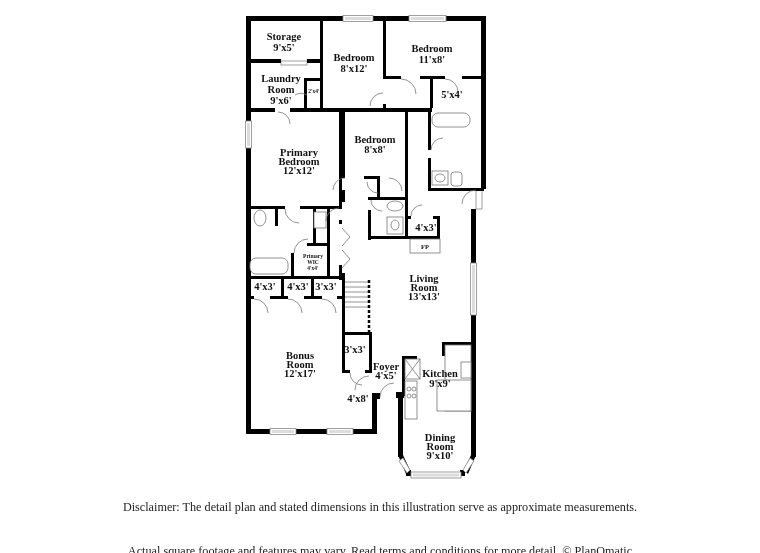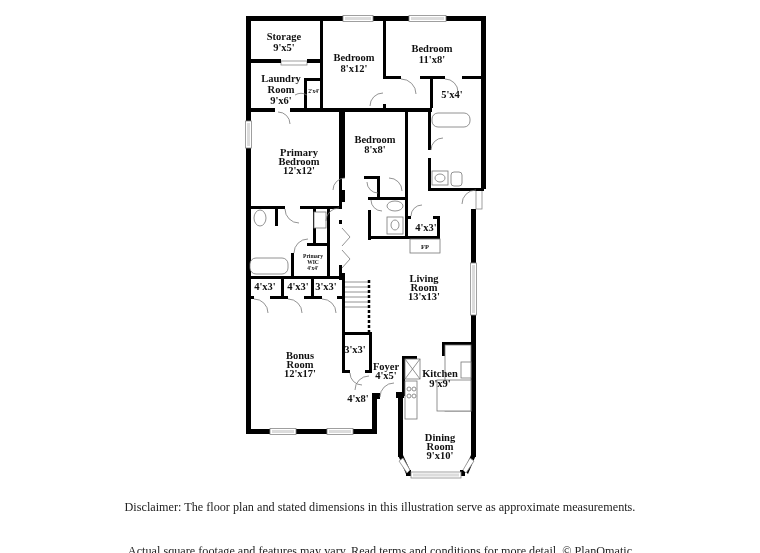--- a/index.html
+++ b/index.html
@@ -262,14 +262,14 @@
       <text class="lbl" x="440" y="387">9'x9'</text>
     </g>
     <g>
       <text class="lbl" x="440" y="441">Dining</text>
       <text class="lbl" x="440" y="450">Room</text>
       <text class="lbl" x="440" y="459">9'x10'</text>
     </g>
   </g>
 </svg>
 
-<div class="disclaimer" style="top: 499px;">Disclaimer: The floor plan and stated dimensions in this illustration serve as approximate measurements.</div>
+<div class="disclaimer" style="top: 499px;">Disclaimer: The detail plan and stated dimensions in this illustration serve as approximate measurements.</div>
 <div class="disclaimer" style="top: 515px; margin-top: 28px;">Actual square footage and features may vary. Read terms and conditions for more detail. © PlanOmatic</div>
 
 </body></html>

